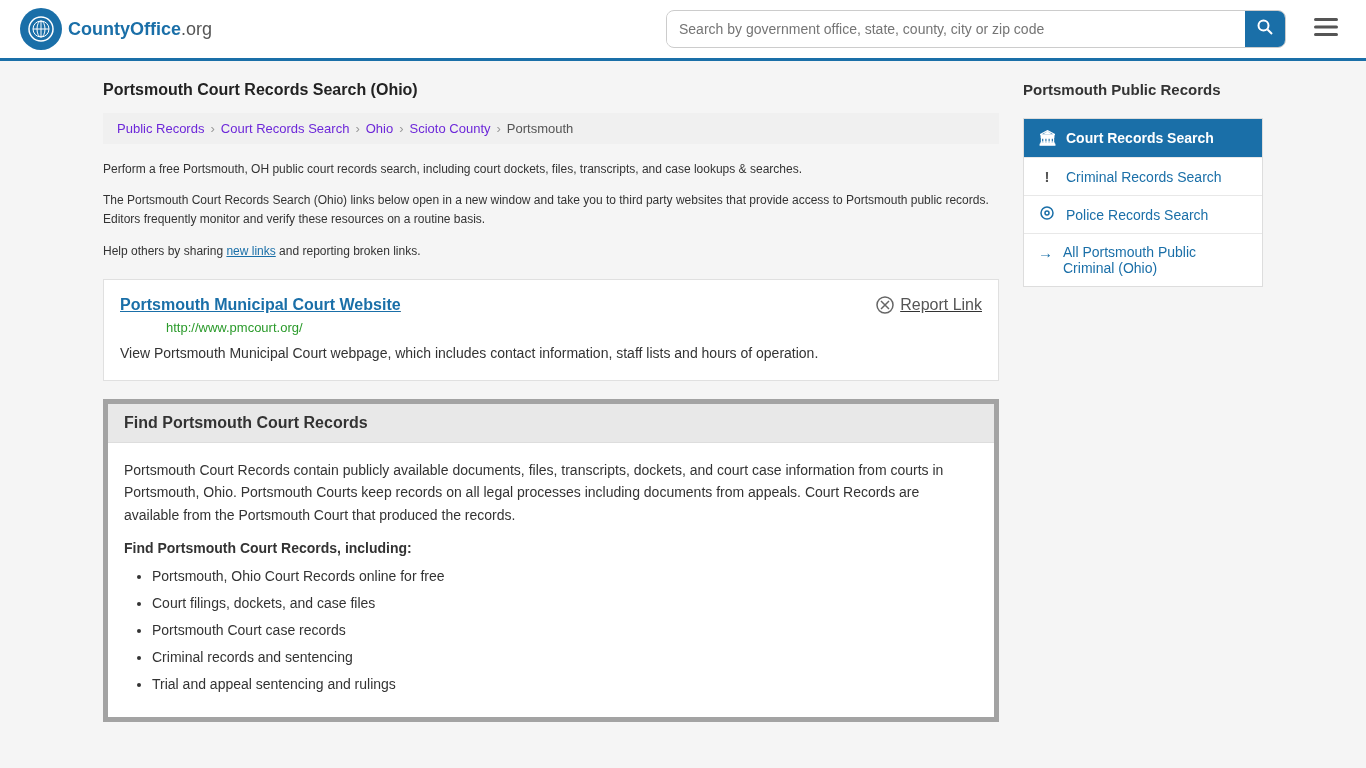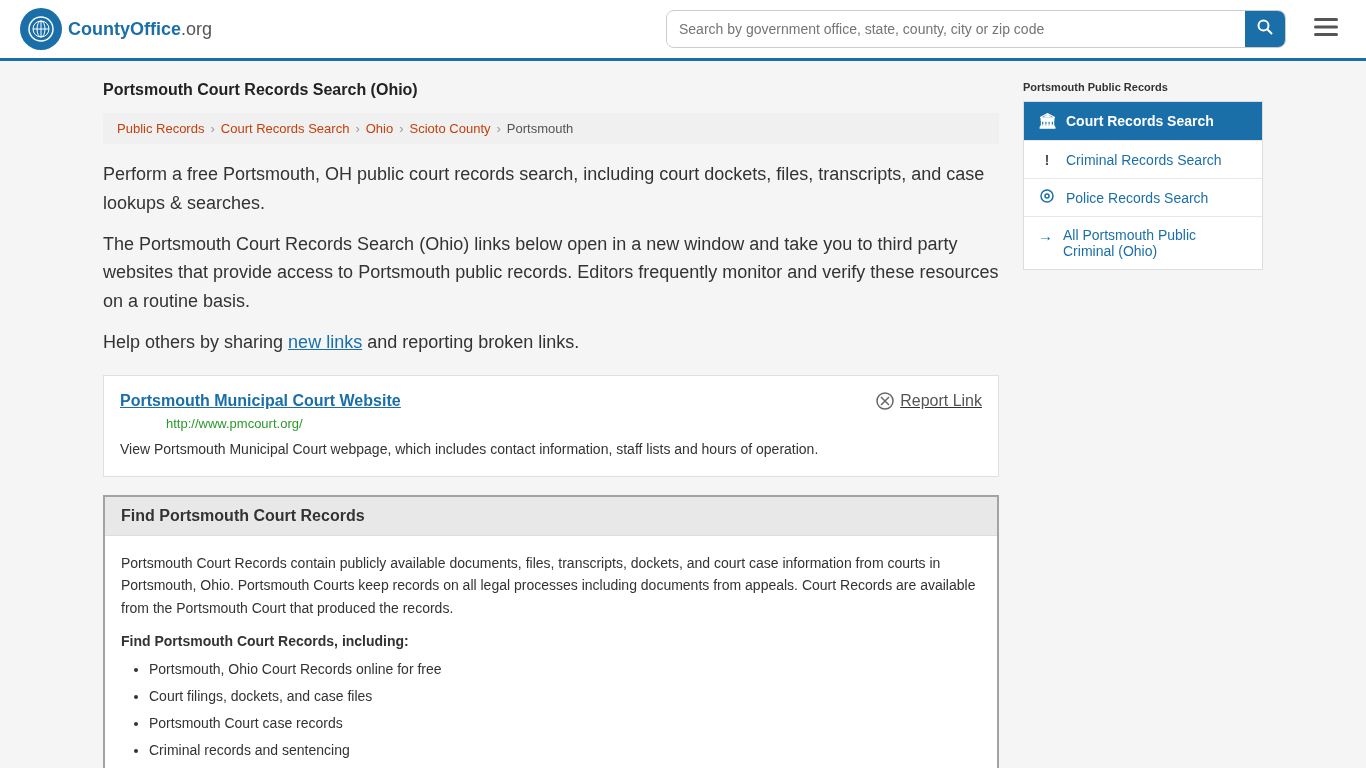--- a/index.html
+++ b/index.html
@@ -100,29 +100,29 @@
       padding: 8px 14px;
       font-size: 13px;
       color: #555;
       margin-bottom: 16px;
       display: flex;
       flex-wrap: wrap;
       align-items: center;
       gap: 4px;
     }
     .breadcrumb-sep { color: #999; margin: 0 2px; }
-    .breadcrumb-link { color: #c2410c; text-decoration: none; cursor: pointer; }
+    .breadcrumb-link { color: #6d28d9; text-decoration: none; cursor: pointer; }
     .breadcrumb-current { color: #555; }
 
     
     .desc-para {
       margin-bottom: 12px;
       line-height: 1.6;
       color: #333;
-      font-size: 18px;
+      font-size: 12px;
     }
     .desc-para a { color: #1a6fa8; }
 
     
     #link-block {
       border: 1px solid #e0e0e0;
       background: #fff;
       padding: 16px;
       margin: 18px 0;
     }
@@ -157,21 +157,21 @@
     }
     .resource-desc {
       color: #333;
       font-size: 14px;
       line-height: 1.5;
     }
 
     
     #find-section {
       background: #f0f0f0;
-      border: 2px solid #a3a3a3;
+      border: 5px solid #a3a3a3;
     }
     #find-section-header {
       background: #e8e8e8;
       padding: 10px 16px;
       font-size: 16px;
       font-weight: bold;
       color: #333;
       border-bottom: 1px solid #ddd;
     }
     #find-section-body {
@@ -197,24 +197,24 @@
       color: #333;
       line-height: 1.5;
     }
 
     
     #sidebar {
       width: 240px;
       flex-shrink: 0;
     }
     #sidebar-title {
-      font-size: 11px;
-      font-weight: bold;
-      color: #333;
-      margin-bottom: 0;
+      font-size: 15px;
+      font-weight: bold;
+      color: #333;
+      margin-bottom: 12px;
       padding-bottom: 8px;
     }
     .sidebar-item {
       display: flex;
       align-items: center;
       gap: 10px;
       padding: 10px 14px;
       cursor: pointer;
       font-size: 14px;
       border-bottom: 1px solid #e8e8e8;

